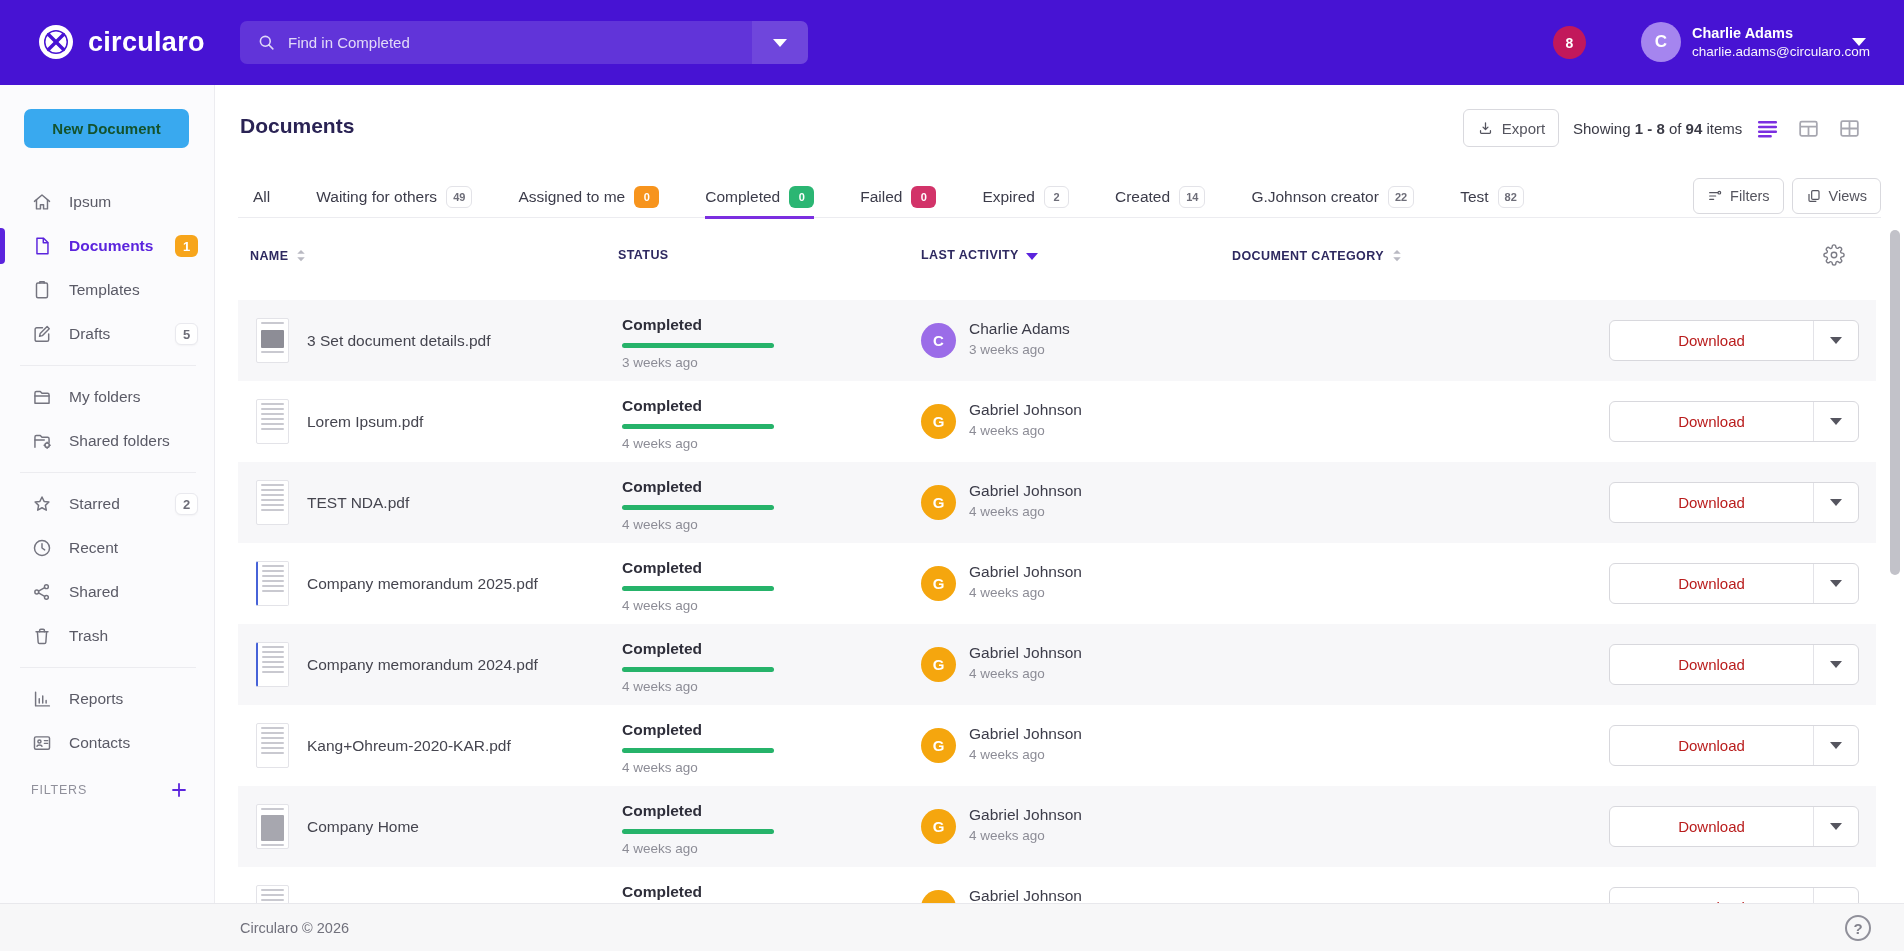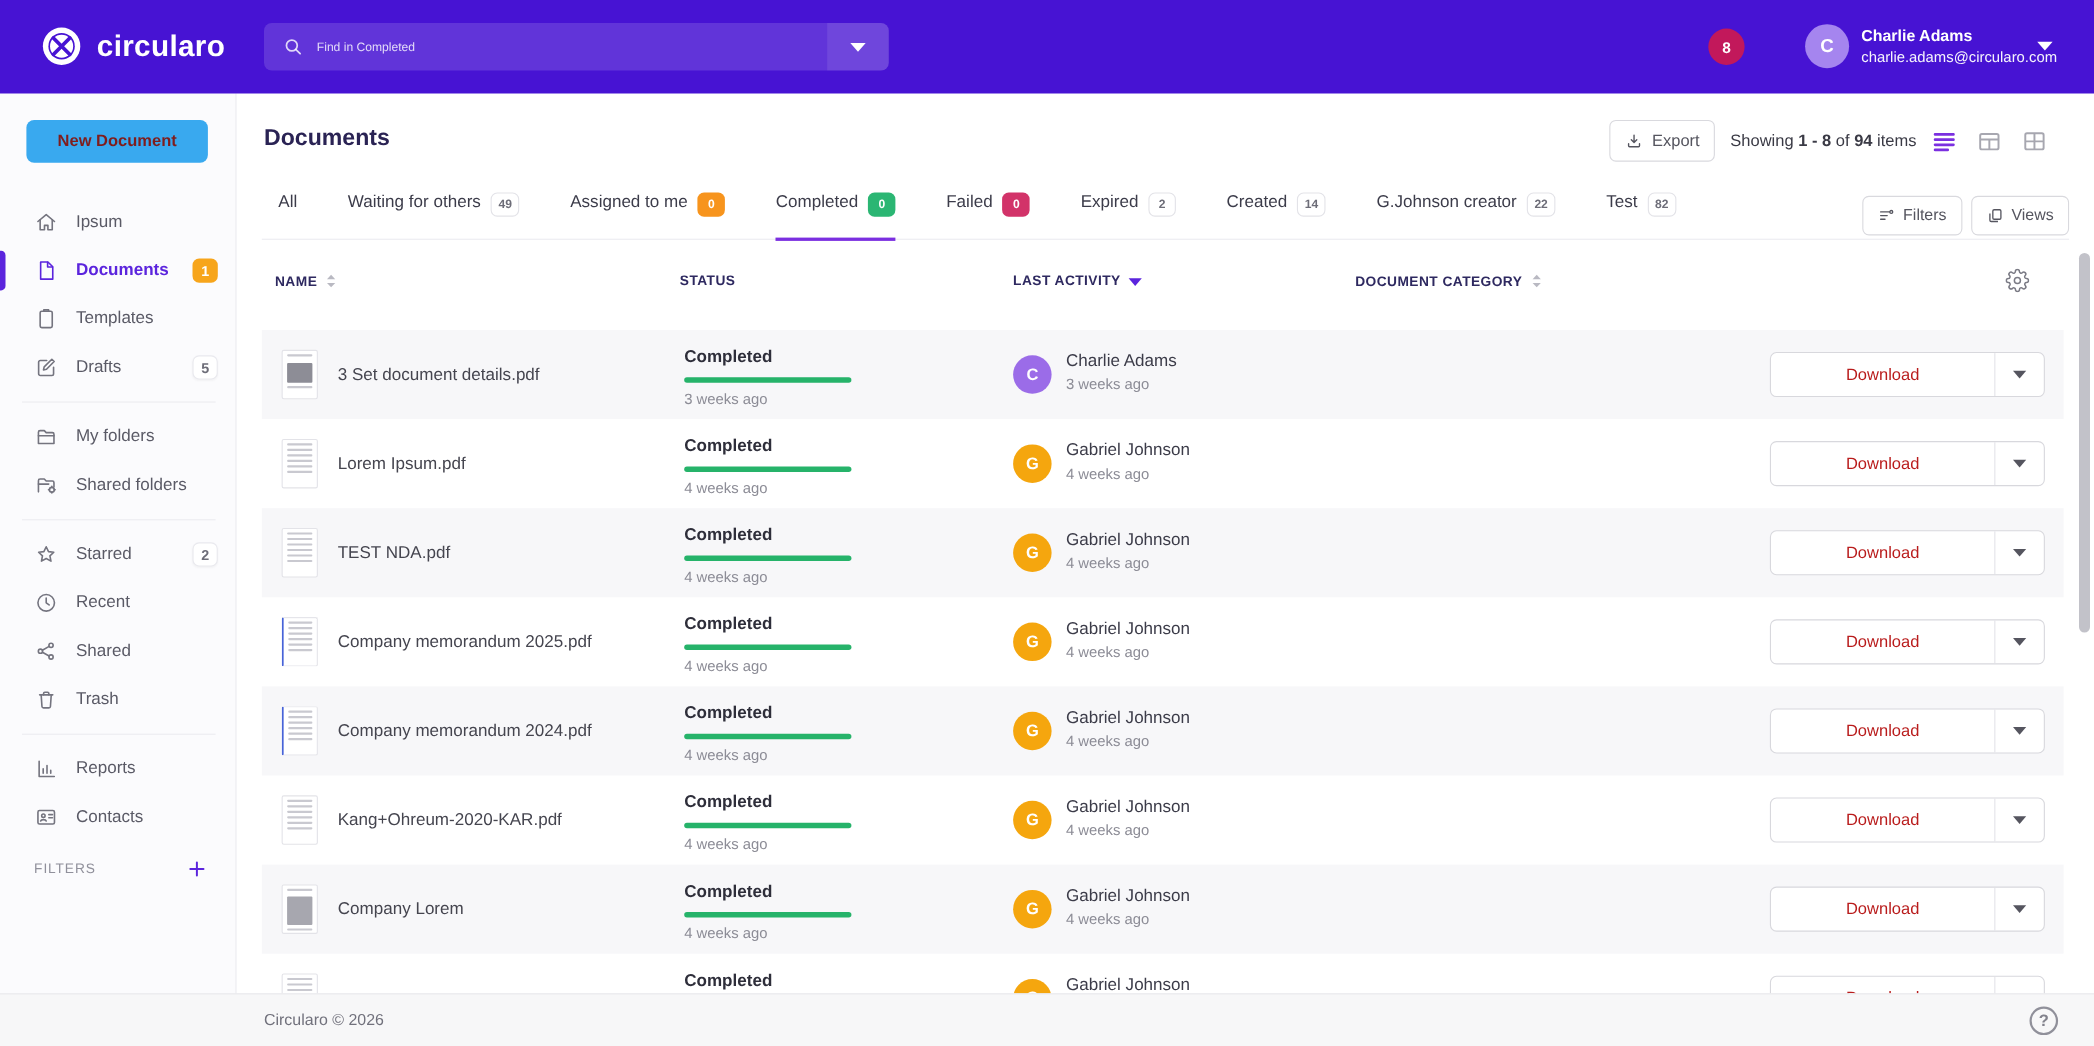--- a/index.html
+++ b/index.html
@@ -7,40 +7,40 @@
     font-family:"Liberation Sans","DejaVu Sans",sans-serif; }
 
   
   .topbar { position:absolute; top:0; left:0; width:1904px; height:85px; background:#4713d3; z-index:30; }
   .brand { position:absolute; left:36px; top:22px; display:flex; align-items:center; gap:12px; }
   .brand-logo { width:40px; height:40px; }
   .brand-name { color:#fff; font-size:27px; font-weight:700; letter-spacing:.3px; }
   .searchbar { position:absolute; left:240px; top:21px; width:568px; height:43px;
     background:rgba(255,255,255,.14); border-radius:7px; display:flex; align-items:center; cursor:text; }
   .searchbar .mag { margin-left:17px; width:19px; height:19px; flex:0 0 auto; }
-  .search-ph { margin-left:12px; color:rgba(255,255,255,.82); font-size:11px; flex:1; }
+  .search-ph { margin-left:12px; color:rgba(255,255,255,.82); font-size:15px; flex:1; }
   .search-caret-box { width:56px; height:43px; background:rgba(255,255,255,.09);
     border-radius:0 7px 7px 0; display:flex; align-items:center; justify-content:center; cursor:pointer; }
   .tri { width:0; height:0; display:inline-block; }
   .tri-down-white { border-left:7px solid transparent; border-right:7px solid transparent; border-top:8px solid #fff; }
   .notif-badge { position:absolute; left:1553px; top:26px; width:33px; height:33px; border-radius:50%;
     background:#c2185b; color:#fff; font-size:14px; font-weight:700; display:flex; align-items:center; justify-content:center; cursor:pointer; }
   .top-avatar { position:absolute; left:1641px; top:22px; width:40px; height:40px; border-radius:50%;
     background:#a585ef; color:#fff; font-size:17px; font-weight:700; display:flex; align-items:center; justify-content:center; }
   .user-block { position:absolute; left:1692px; top:24px; color:#fff; cursor:pointer; }
   .user-name { font-size:14.5px; font-weight:600; line-height:19px; }
   .user-email { font-size:13.5px; line-height:18px; opacity:.95; }
   .user-caret { position:absolute; left:1852px; top:38px; border-left:7px solid transparent;
     border-right:7px solid transparent; border-top:8px solid #fff; cursor:pointer; }
 
   
   .sidebar { position:absolute; top:85px; left:0; width:215px; height:866px; background:#fbfbfd;
     border-right:1px solid #ececf0; z-index:20; }
   .new-doc-btn { position:absolute; left:24px; top:24px; width:165px; height:39px; background:#39a9ef;
-    border:none; border-radius:7px; color:#7f1d1d; font-size:15px; font-weight:700; cursor:pointer;
+    border:none; border-radius:7px; color:#14532d; font-size:15px; font-weight:700; cursor:pointer;
     font-family:inherit; }
   .nav { position:absolute; top:95px; left:0; width:100%; }
   .nav-group { padding:0; }
   .nav-divider { height:1px; background:#ececf0; margin:9px 18px 9px 20px; }
   .nav-item { position:relative; height:44px; display:flex; align-items:center; padding-left:31px; gap:16px;
     color:#5a5a66; font-size:15.5px; font-weight:500; cursor:pointer; }
   .nav-item .nav-ico { width:22px; height:22px; color:#74747f; flex:0 0 auto; display:flex; }
   .nav-item .nav-ico svg { width:22px; height:22px; }
   .nav-item.active { color:#5b24dd; font-weight:700; }
   .nav-item.active .nav-ico { color:#5b24dd; }
@@ -64,21 +64,21 @@
   .export-btn svg { width:17px; height:17px; }
   .showing { position:absolute; left:1358px; top:24px; height:38px; display:flex; align-items:center;
     font-size:15px; color:#3a3a45; white-space:pre; }
   .showing b { font-weight:700; }
   .view-toggles { position:absolute; left:1540px; top:31px; display:flex; gap:16px; }
   .view-toggles .vt { width:25px; height:25px; cursor:pointer; }
 
   
   .tabs-row { position:absolute; left:23px; top:90px; width:1643px; height:43px; border-bottom:1px solid #ececf0; }
   .tabs { position:absolute; left:15px; top:0; height:43px; display:flex; gap:46px; align-items:center; }
-  .tab { position:relative; height:43px; display:flex; gap:9px; font-size:15.5px;
+  .tab { position:relative; height:43px; display:flex; align-items:center; gap:9px; font-size:15.5px;
     color:#3c3c4a; cursor:pointer; white-space:nowrap; }
   .tab.active::after { content:""; position:absolute; left:0; right:0; bottom:-1px; height:3px; background:#7b2fe0; }
   .tab-chip { min-width:25px; height:22px; padding:0 6px; border-radius:6px; font-size:11px; font-weight:700;
     display:flex; align-items:center; justify-content:center; }
   .chip-gray { background:#fff; border:1px solid #e3e3e8; color:#6d6d78; font-weight:600; }
   .chip-orange { background:#f7941d; color:#fff; }
   .chip-green { background:#2bb673; color:#fff; }
   .chip-crimson { background:#d23369; color:#fff; }
   .tab-side-btns { position:absolute; right:0; top:3px; display:flex; gap:8px; }
   .side-btn { height:36px; background:#fff; border:1px solid #d9d9de; border-radius:6px; padding:0 13px;
@@ -558,21 +558,21 @@
         <span class="tri"></span>
       </span>
     </span>
   </div>
       <div class="rowi">
     <span class="thumb dark">
           <i></i>
           <i class="pic"></i>
           <i></i>
         </span>
-    <span class="doc-name">Company Lorem</span>
+    <span class="doc-name">Company Home</span>
     <span class="st-label">Completed</span>
     <span class="st-bar"></span>
     <span class="st-time">4 weeks ago</span>
     <span class="act-avatar" style="background: rgb(245, 166, 14);">G</span>
     <span class="act-name">Gabriel Johnson</span>
     <span class="act-time">4 weeks ago</span>
     <span class="dl-btn">
       <span class="dl-label">Download</span>
       <span class="dl-split">
         <span class="tri"></span>

